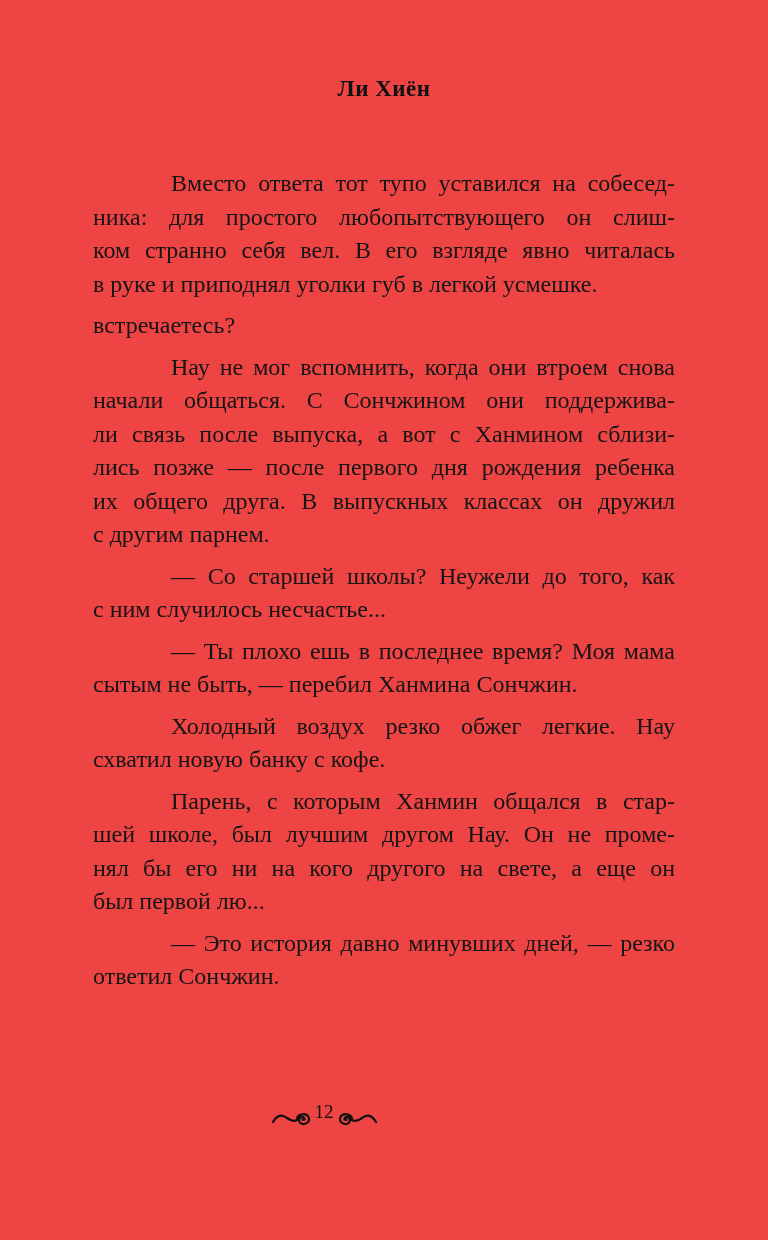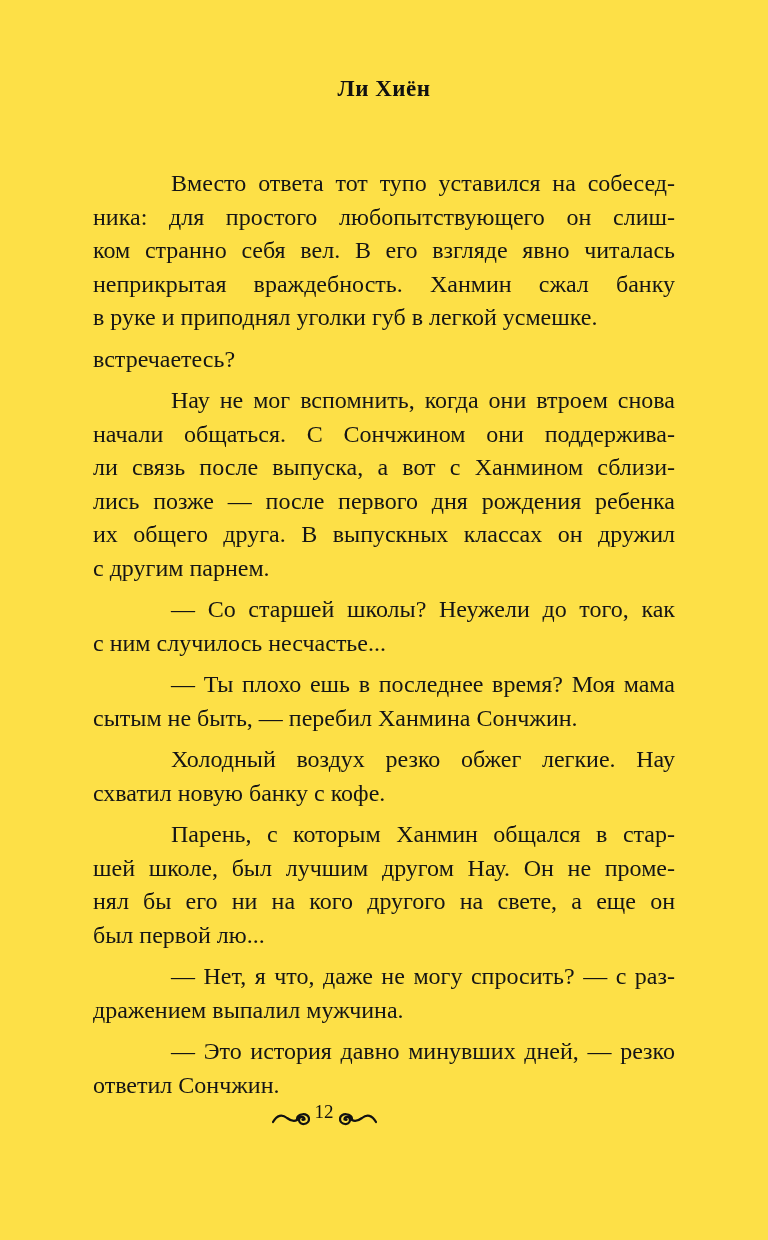--- a/index.html
+++ b/index.html
@@ -6,21 +6,21 @@
   body {
     width: 768px; height: 1240px;
     background: #ffffff;
     position: relative;
     font-family: "Liberation Serif", serif;
     color: #151515;
     overflow: hidden;
   }
   .page {
     position: absolute; inset: 0;
-    background: #fde047;
+    background: #ef4444;
     padding-left: 48px;
   }
   .running-head {
     position: absolute;
     top: 76px; left: 0; width: 768px;
     text-align: center;
     font-size: 23px;
     font-weight: bold;
     letter-spacing: 0.5px;
     color: #111111;
@@ -63,21 +63,20 @@
 
 <div class="page">
 
   <div class="running-head">Ли Хиён</div>
 
   <div class="page-body">
       <div class="para">
         <div class="line indent">Вместо ответа тот тупо уставился на собесед-</div>
         <div class="line">ника: для простого любопытствующего он слиш-</div>
         <div class="line">ком странно себя вел. В его взгляде явно читалась</div>
-        <div class="line">неприкрытая враждебность. Ханмин сжал банку</div>
         <div class="line nolast">в руке и приподнял уголки губ в легкой усмешке.</div>
       </div>
       <div class="para">
         <div class="line nolast">встречаетесь?</div>
       </div>
       <div class="para">
         <div class="line indent">Нау не мог вспомнить, когда они втроем снова</div>
         <div class="line">начали общаться. С Сончжином они поддержива-</div>
         <div class="line">ли связь после выпуска, а вот с Ханмином сблизи-</div>
         <div class="line">лись позже — после первого дня рождения ребенка</div>
@@ -96,24 +95,20 @@
         <div class="line indent">Холодный воздух резко обжег легкие. Нау</div>
         <div class="line nolast">схватил новую банку с кофе.</div>
       </div>
       <div class="para">
         <div class="line indent">Парень, с которым Ханмин общался в стар-</div>
         <div class="line">шей школе, был лучшим другом Нау. Он не проме-</div>
         <div class="line">нял бы его ни на кого другого на свете, а еще он</div>
         <div class="line nolast">был первой лю...</div>
       </div>
       <div class="para">
-        <div class="line indent">— Нет, я что, даже не могу спросить? — с раз-</div>
-        <div class="line nolast">дражением выпалил мужчина.</div>
-      </div>
-      <div class="para">
         <div class="line indent">— Это история давно минувших дней, — резко</div>
         <div class="line nolast">ответил Сончжин.</div>
       </div>
     </div>
 
   <div class="page-footer">
     <span class="ornament left">
       <svg width="38" height="18" viewBox="0 0 38 18">
         <path d="M1,13 C5,6 10,5 15,9 C19,12 22,13 25,11
                  C24,4 37,3 37,10 C37,16 27,17 27,11

